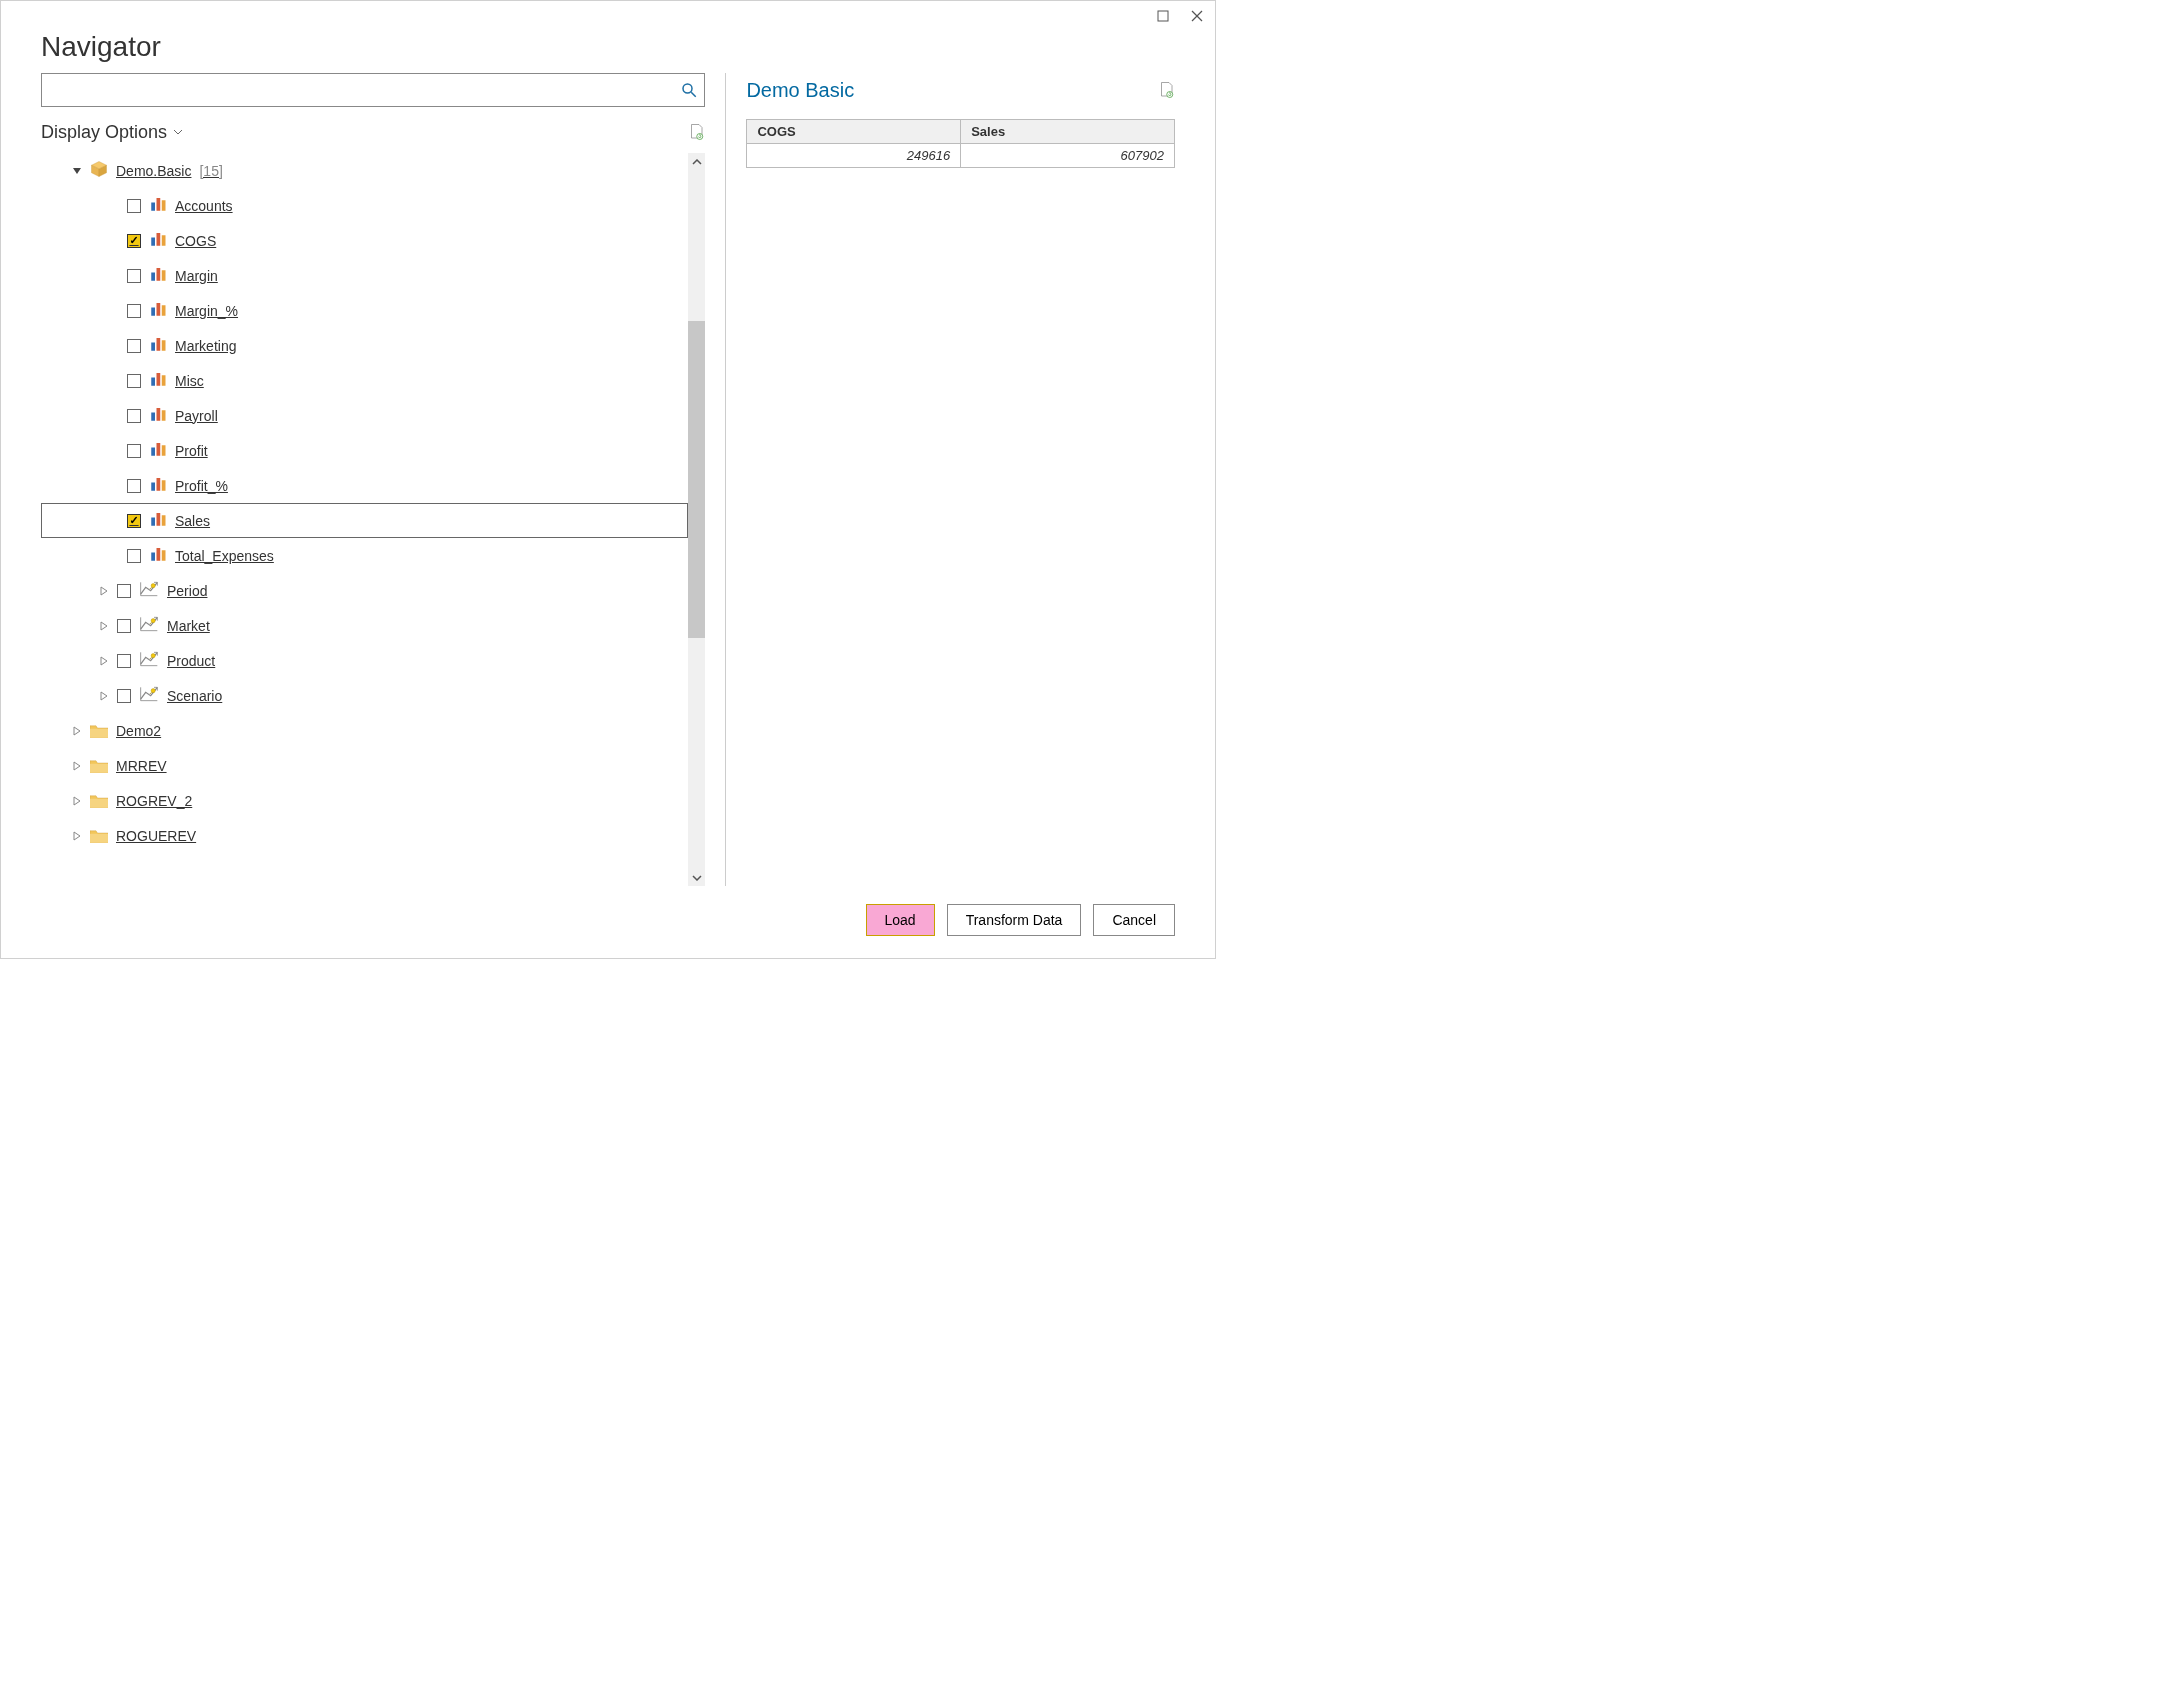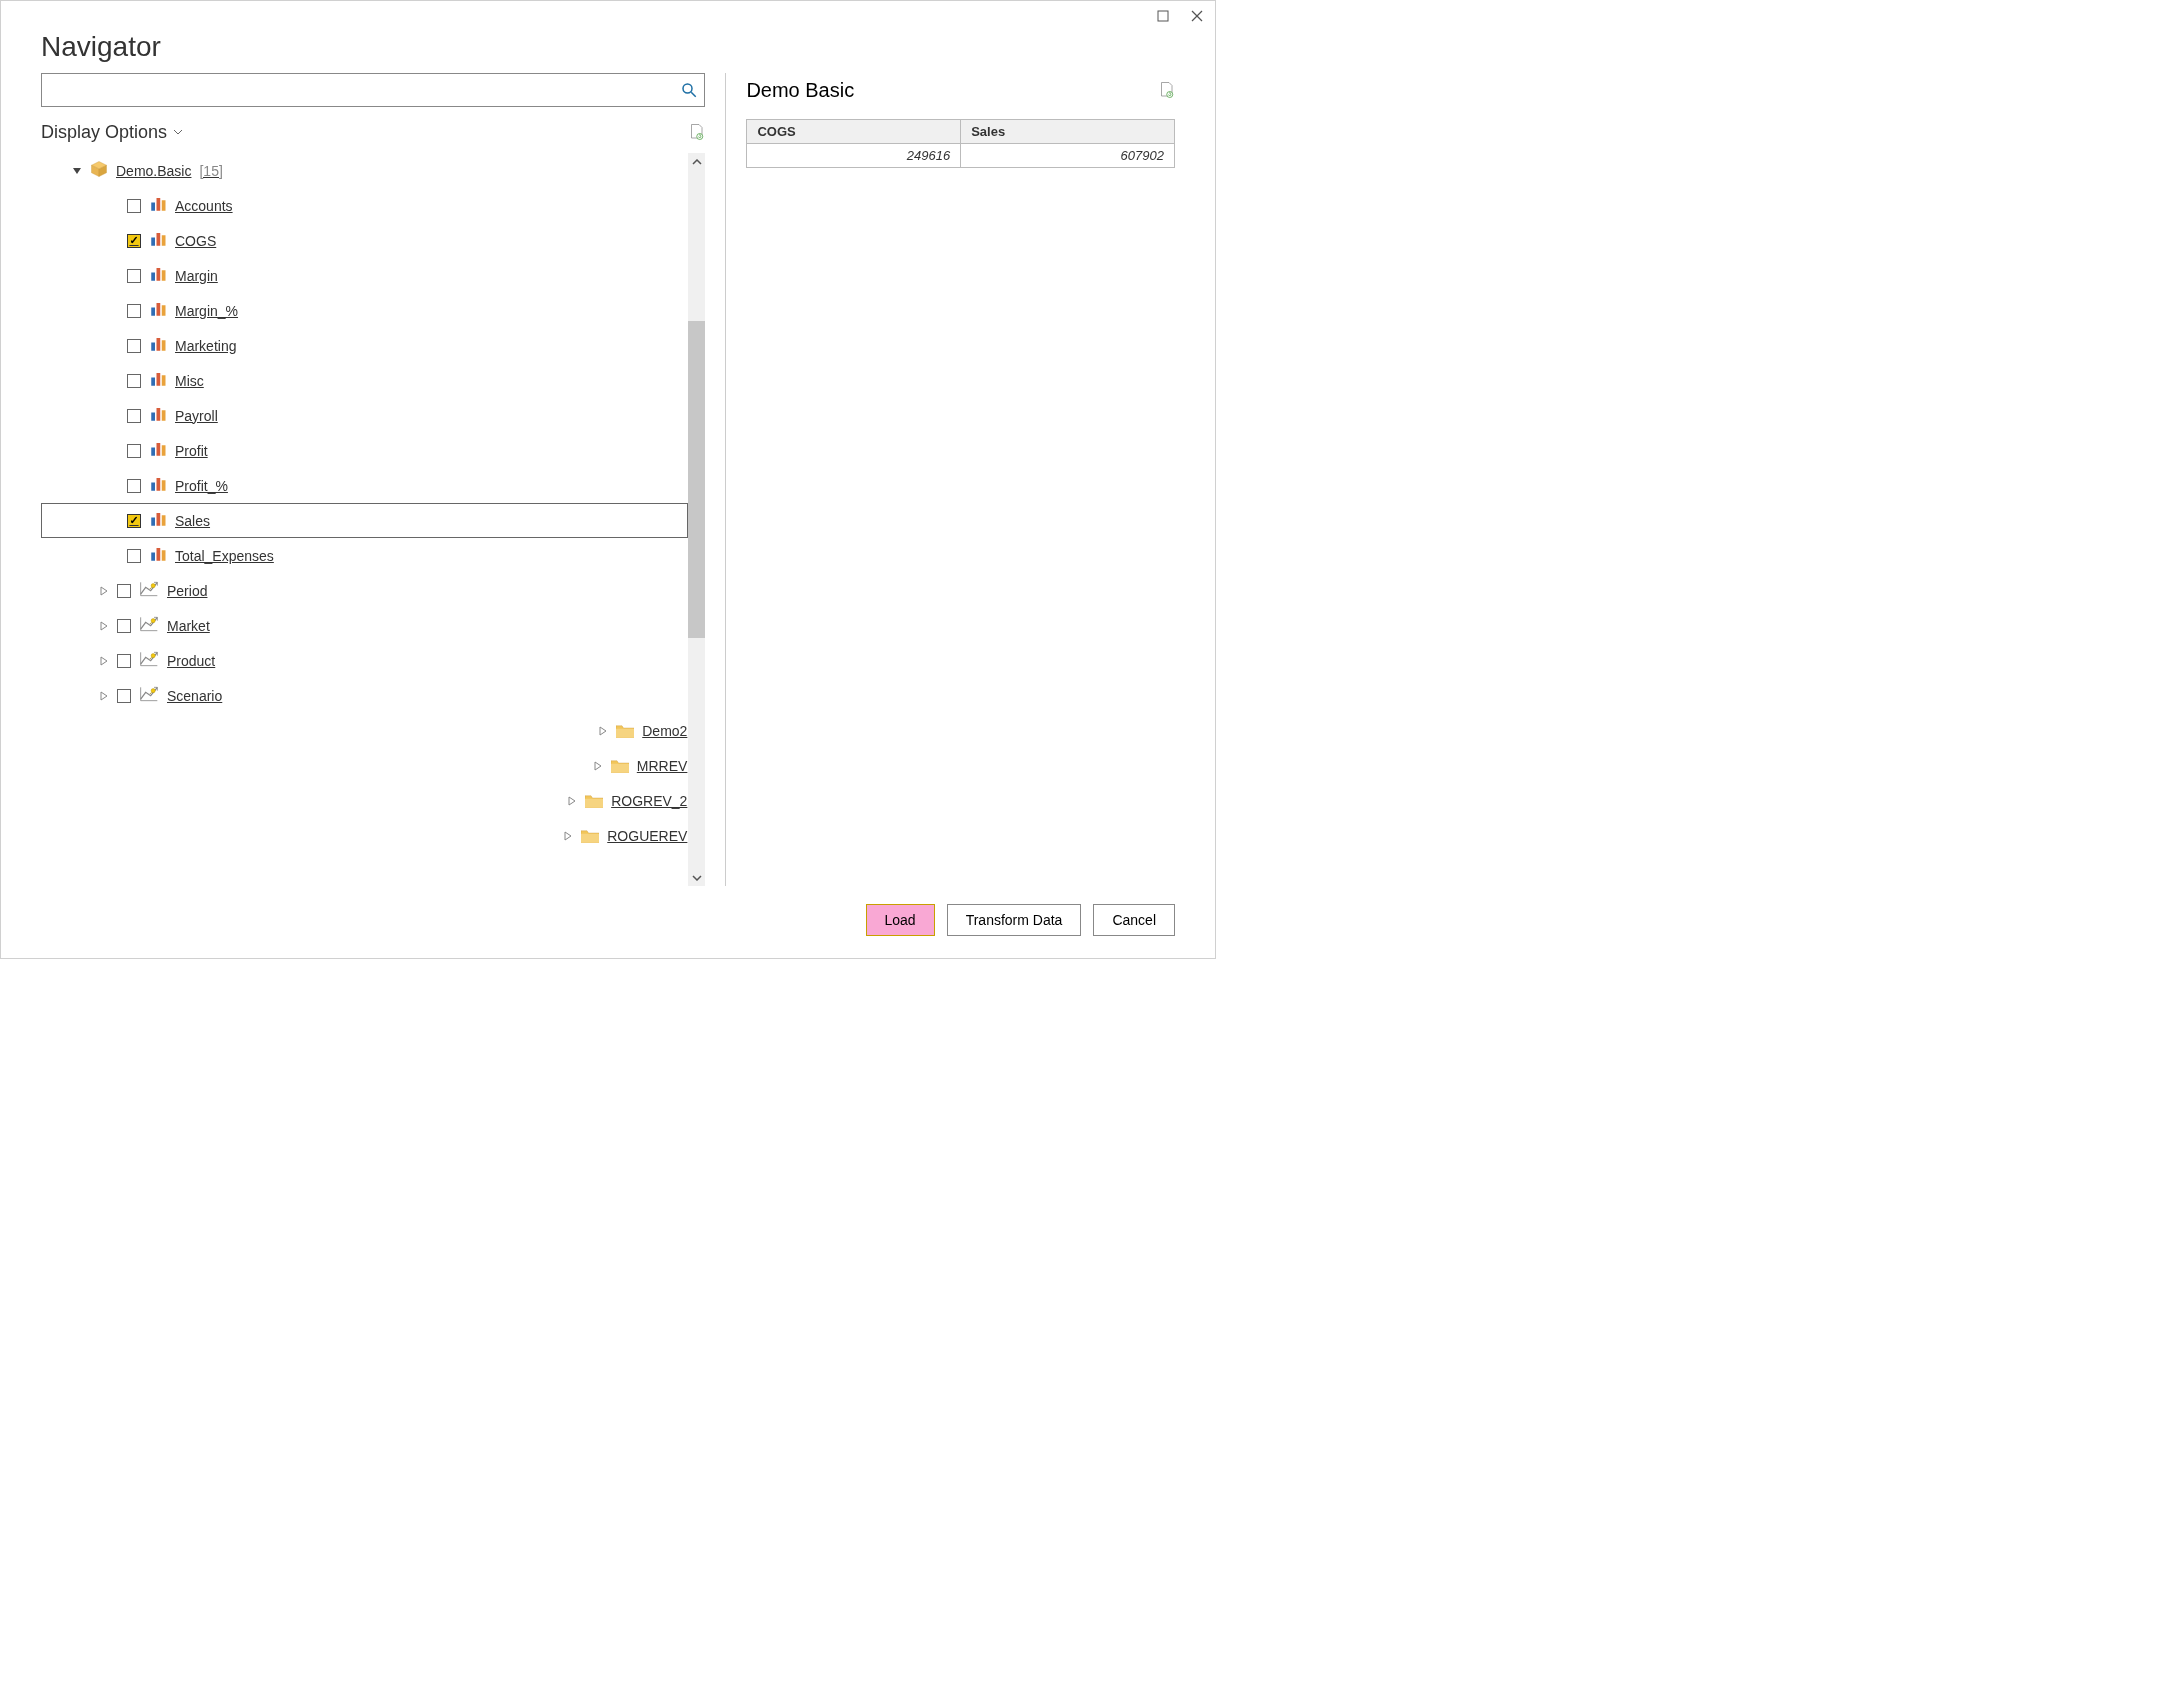--- a/index.html
+++ b/index.html
@@ -133,21 +133,21 @@
     align-items: center;
     height: 35px;
     gap: 8px;
     border: 1px solid transparent;
   }
   .row.selected {
     border: 1px solid #666;
   }
   .indent2 { padding-left: 67px; }
   .indent1b { padding-left: 30px; }
-  .indent0b { padding-left: 30px; justify-content: flex-end; }
+  .indent0b { padding-left: 30px; }
   .caret {
     width: 10px; height: 10px;
     display: inline-flex; align-items: center; justify-content: center;
     color: #555;
     cursor: pointer;
   }
   .caret.hidden { visibility: hidden; }
   .chk {
     width: 14px; height: 14px;
     border: 1px solid #666;
@@ -168,21 +168,21 @@
     font-weight: bold;
   }
   .icon-cube {
     display: inline-block;
   }
   .icon-folder svg { display:block; }
   .label-text { color: #333; }
   .count-text { color: #888; }
   .preview-title {
     font-size: 20px;
-    color: #000000;
+    color: #0369a1;
     font-weight: 400;
     margin: 0;
   }
   .preview-head {
     display: flex;
     align-items: center;
     justify-content: space-between;
     height: 34px;
     margin-bottom: 12px;
   }

